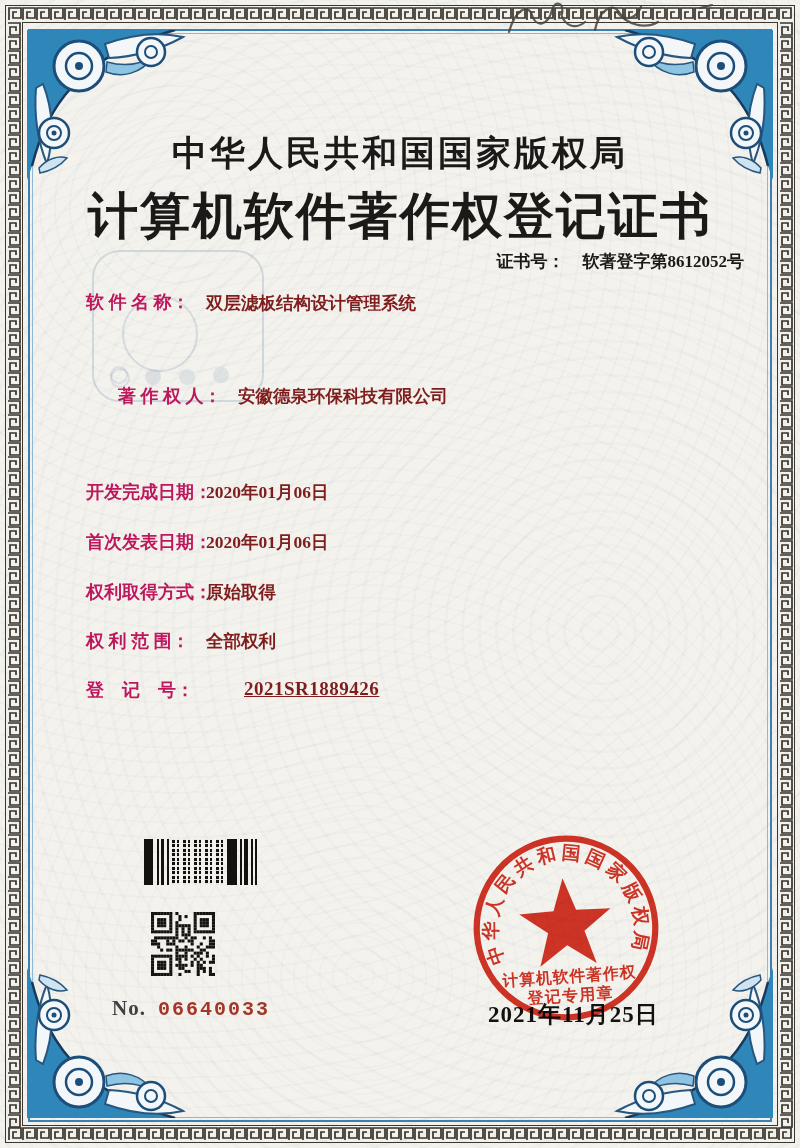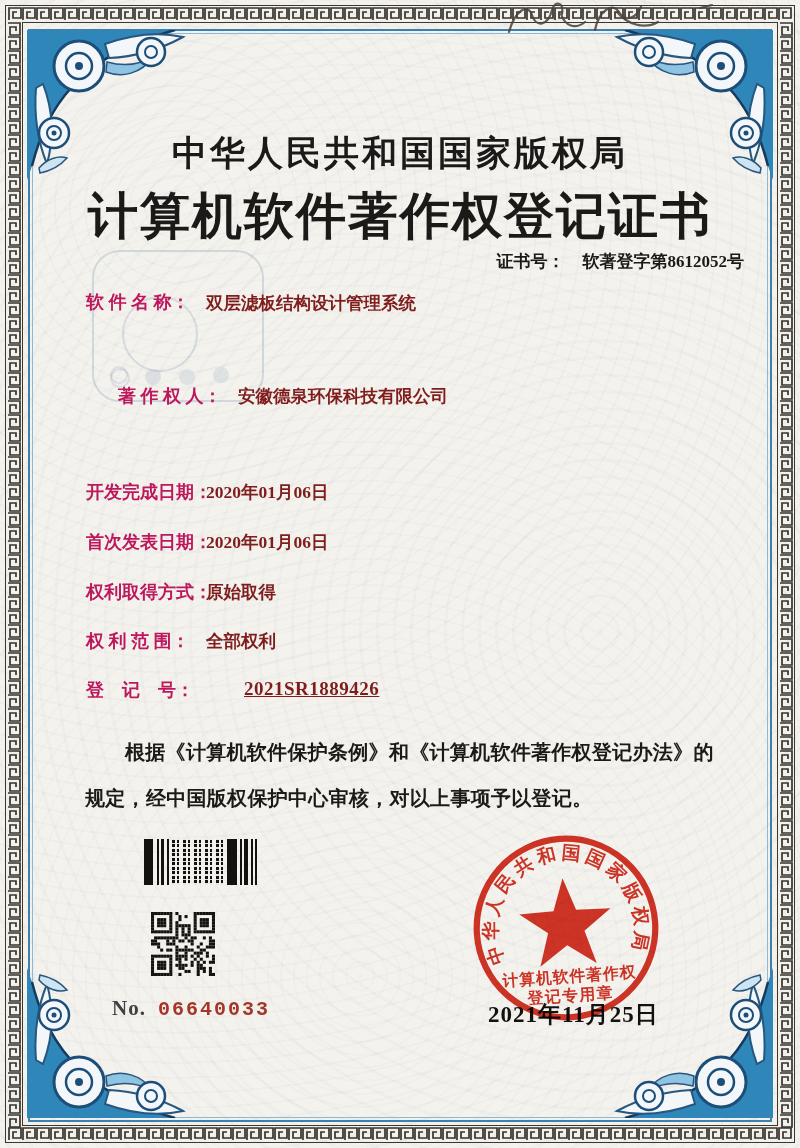--- a/index.html
+++ b/index.html
@@ -459,24 +459,20 @@
   </div>
   <div class="row r5">
     <span class="flabel">权 利 范 围：</span>
     <span class="fvalue">全部权利</span>
   </div>
   <div class="row r6">
     <span class="flabel">登　记　号：</span>
     <span class="fvalue">2021SR1889426</span>
   </div>
 
-  <div class="statement">
-    <div class="ln1">根据《计算机软件保护条例》和《计算机软件著作权登记办法》的</div>
-    <div class="ln2">规定，经中国版权保护中心审核，对以上事项予以登记。</div>
-  </div>
 
   <div class="barcode">
     <div class="bc-bar" style="left:0;width:9px;"></div>
     <div class="bc-bar" style="left:13px;width:2px;"></div>
     <div class="bc-bar" style="left:17px;width:3px;"></div>
     <div class="bc-bar" style="left:23px;width:2px;"></div>
     <div class="bc-noise"></div>
     <div class="bc-bar" style="left:83px;width:10px;"></div>
     <div class="bc-bar" style="left:96px;width:2px;"></div>
     <div class="bc-bar" style="left:100px;width:4px;"></div>

